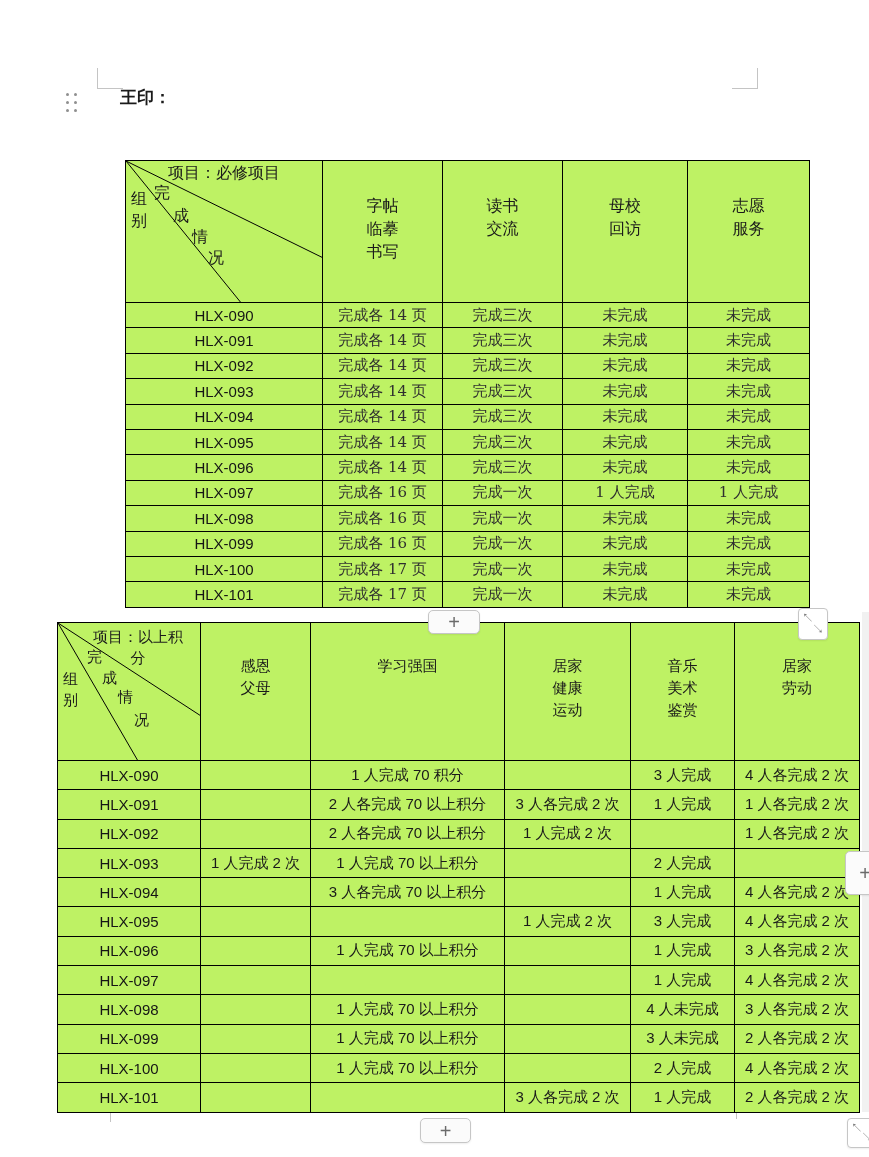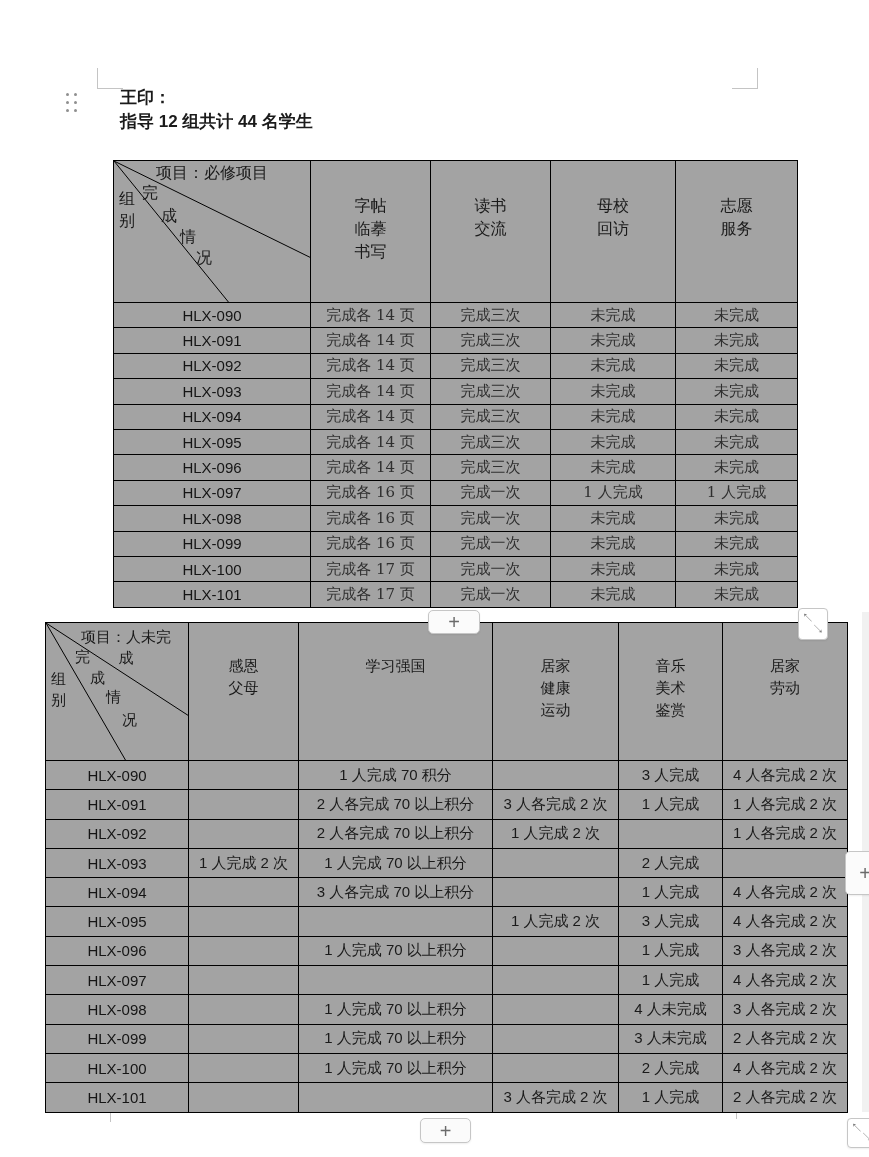--- a/index.html
+++ b/index.html
@@ -6,21 +6,21 @@
   body {
     width:869px; height:1157px; position:relative; overflow:hidden;
     background:#ffffff; color:#1a1a1a;
     font-family:"Liberation Sans", sans-serif;
   }
   
   .para { position:absolute; left:120px; top:86px; font-size:17px; line-height:24px; }
   .para div { white-space:nowrap;font-weight:bold; }
 
   
-  table { border-collapse:collapse; table-layout:fixed; position:absolute; background:#a3a3a3; }
+  table { border-collapse:collapse; table-layout:fixed; position:absolute; background:#bef264;margin-left:12px; }
   td { border:1px solid #000; padding:0; overflow:hidden; }
   #required-table { left:113px; top:160px; width:685px; }
   #optional-table { left:45px;  top:622px; width:803px; }
 
   .hcell { vertical-align:top; text-align:center; white-space:pre-line; }
   #required-table .hcell { padding-top:33px; line-height:23px; font-size:16px; }
   #optional-table .hcell { padding-top:32px; line-height:22px; font-size:15px; }
 
   .corner { position:relative; }
   .corner svg { position:absolute; left:0; top:0; width:100%; height:100%; display:block; }
@@ -81,21 +81,20 @@
   <i></i>
     <i></i>
     <i></i>
     <i></i>
     <i></i>
     <i></i>
 </div>
 
 <div class="para">
   <div>王印：</div>
-  <div>指导 12 组共计 44 名学生</div>
 </div>
 
 <table id="required-table">
   <colgroup>
     <col style="width:197px">
       <col style="width:120px">
       <col style="width:120px">
     <col style="width:125px">
       <col style="width:122px">
   </colgroup>
@@ -228,21 +227,21 @@
       <col style="width:104px">
       <col style="width:125px">
   </colgroup>
   <thead>
     <tr style="height:138px">
       <td class="corner">
         <svg viewBox="0 0 143 138" preserveAspectRatio="none">
           <line x1="0" y1="0" x2="143" y2="93" stroke="#000" stroke-width="1"></line>
           <line x1="0" y1="0" x2="80" y2="138" stroke="#000" stroke-width="1"></line>
         </svg>
-        <span class="projbox" style="left:30px; top:3px; width:100px; line-height:21px; text-align:center">项目：人未完成</span>
+        <span class="projbox" style="left:30px; top:3px; width:100px; line-height:21px; text-align:center">项目：以上积分</span>
         <span style="left:5px; top:45px; width:17px; line-height:21px; word-break:break-all">组别</span>
         <span style="left:29px; top:25px">完</span>
         <span style="left:44px; top:46px">成</span>
         <span style="left:60px; top:65px">情</span>
         <span style="left:76px; top:88px">况</span>
       </td>
       <td class="hcell">感恩
 父母</td>
       <td class="hcell">学习强国</td>
       <td class="hcell">居家

